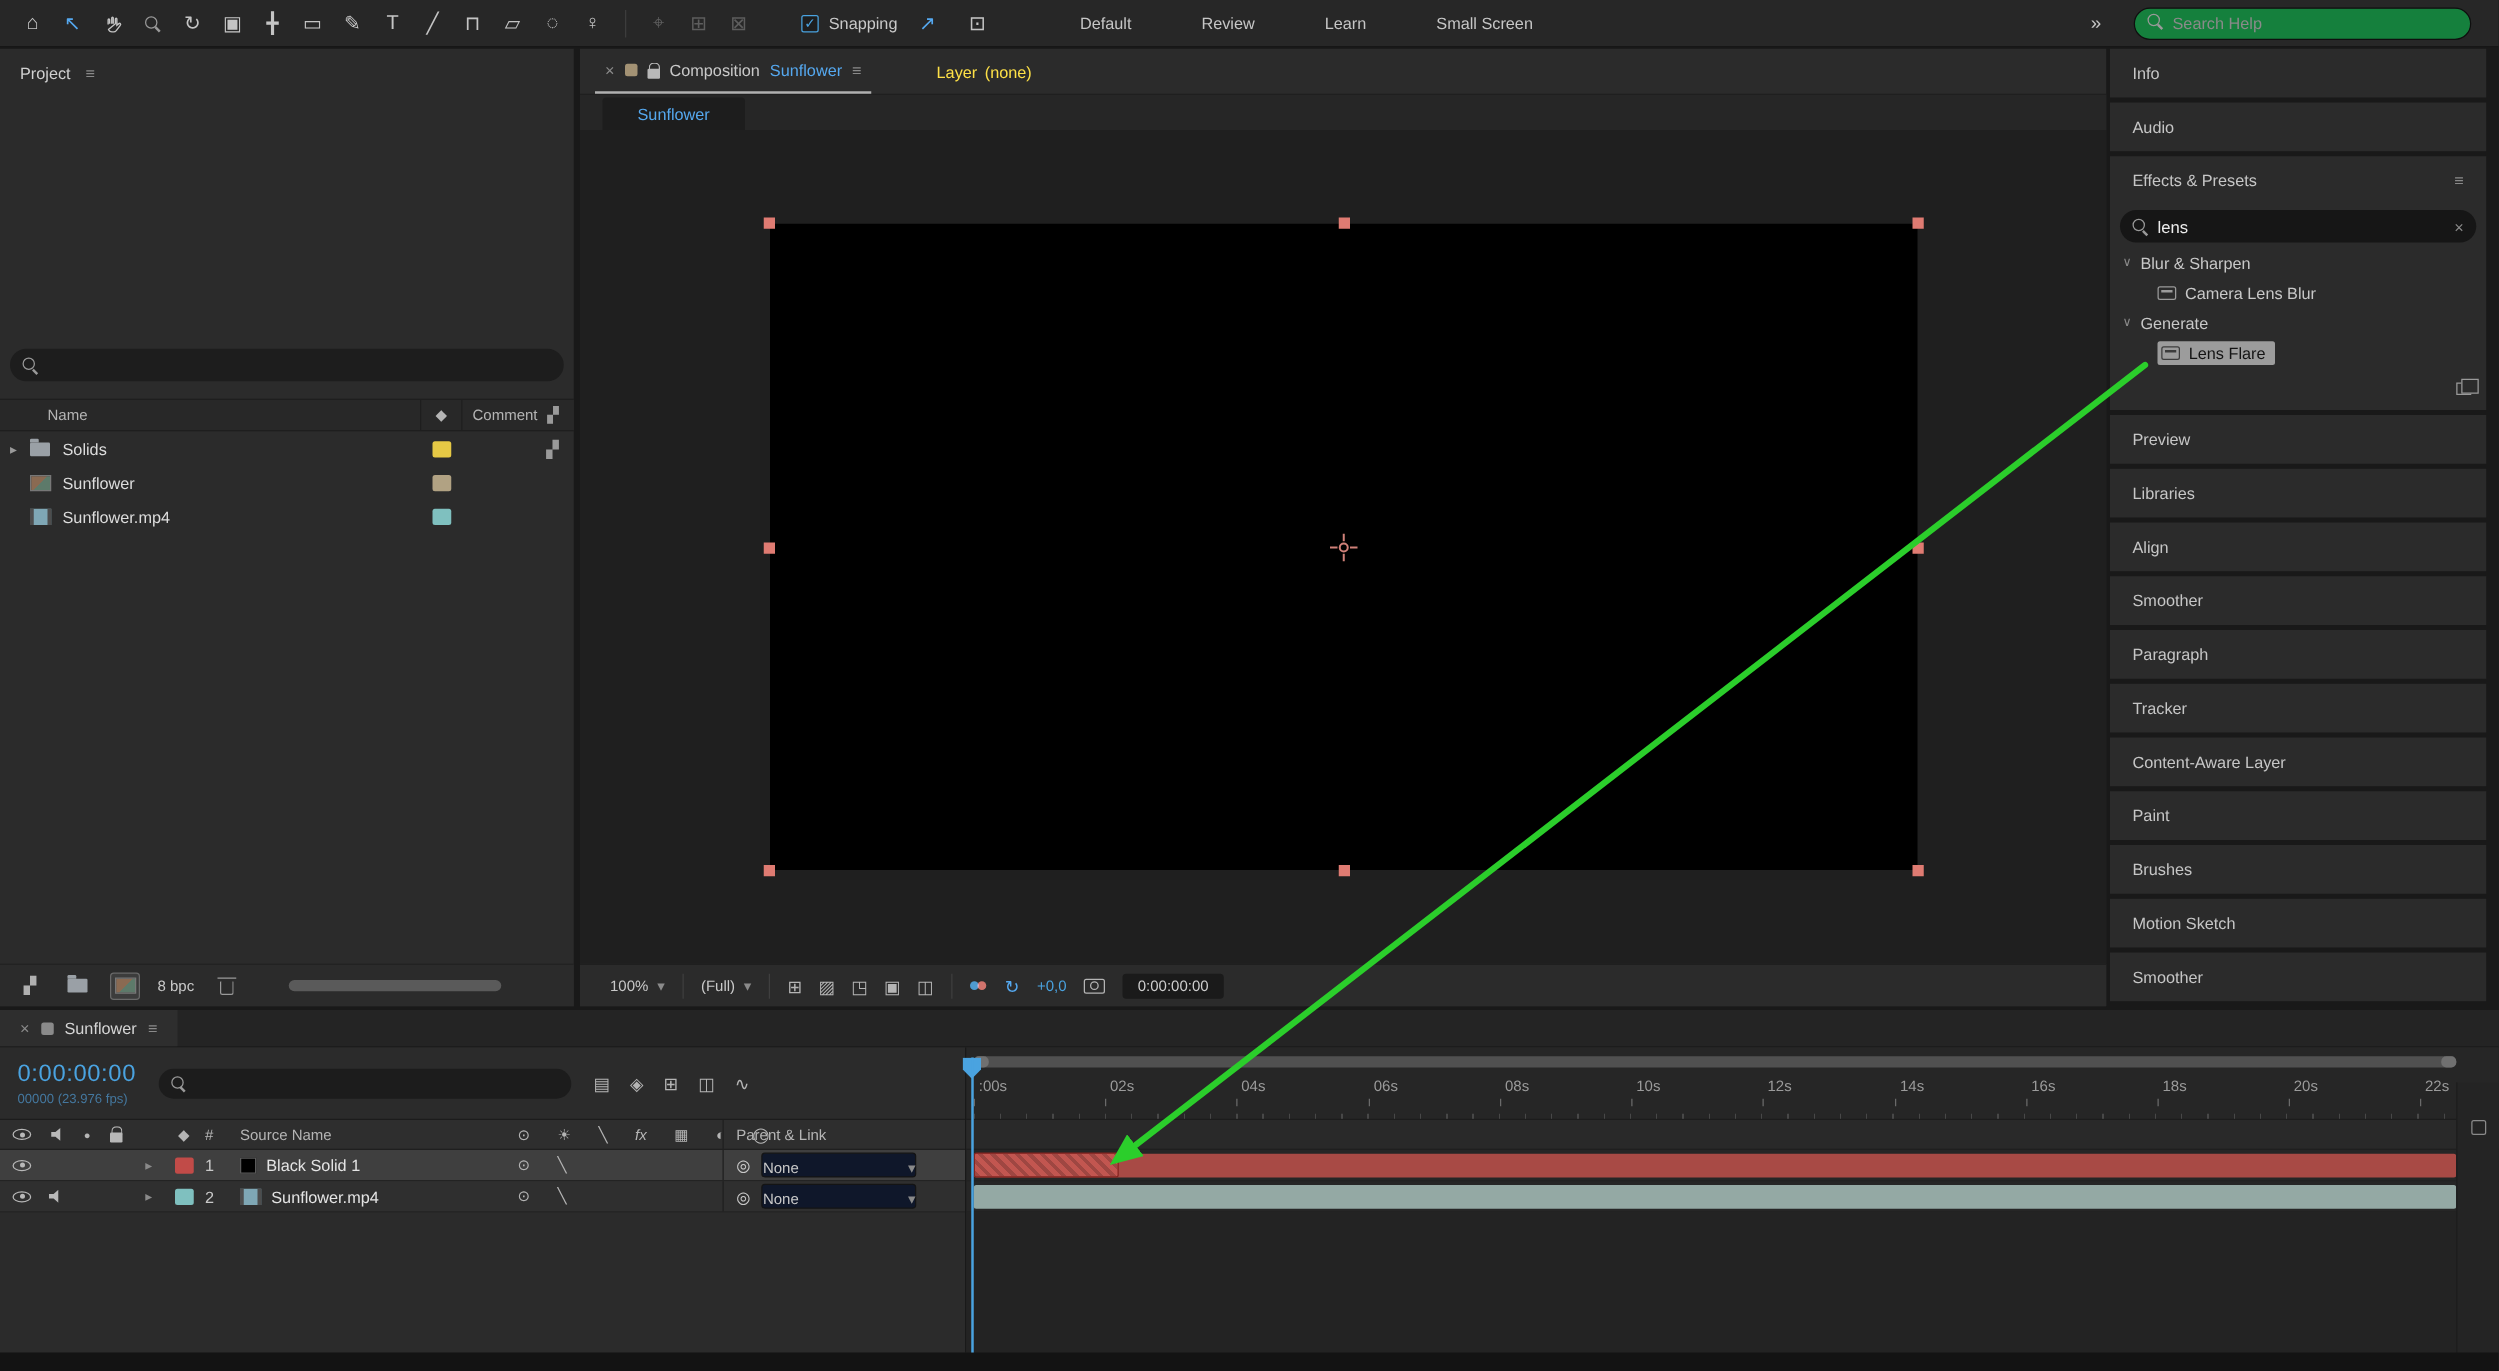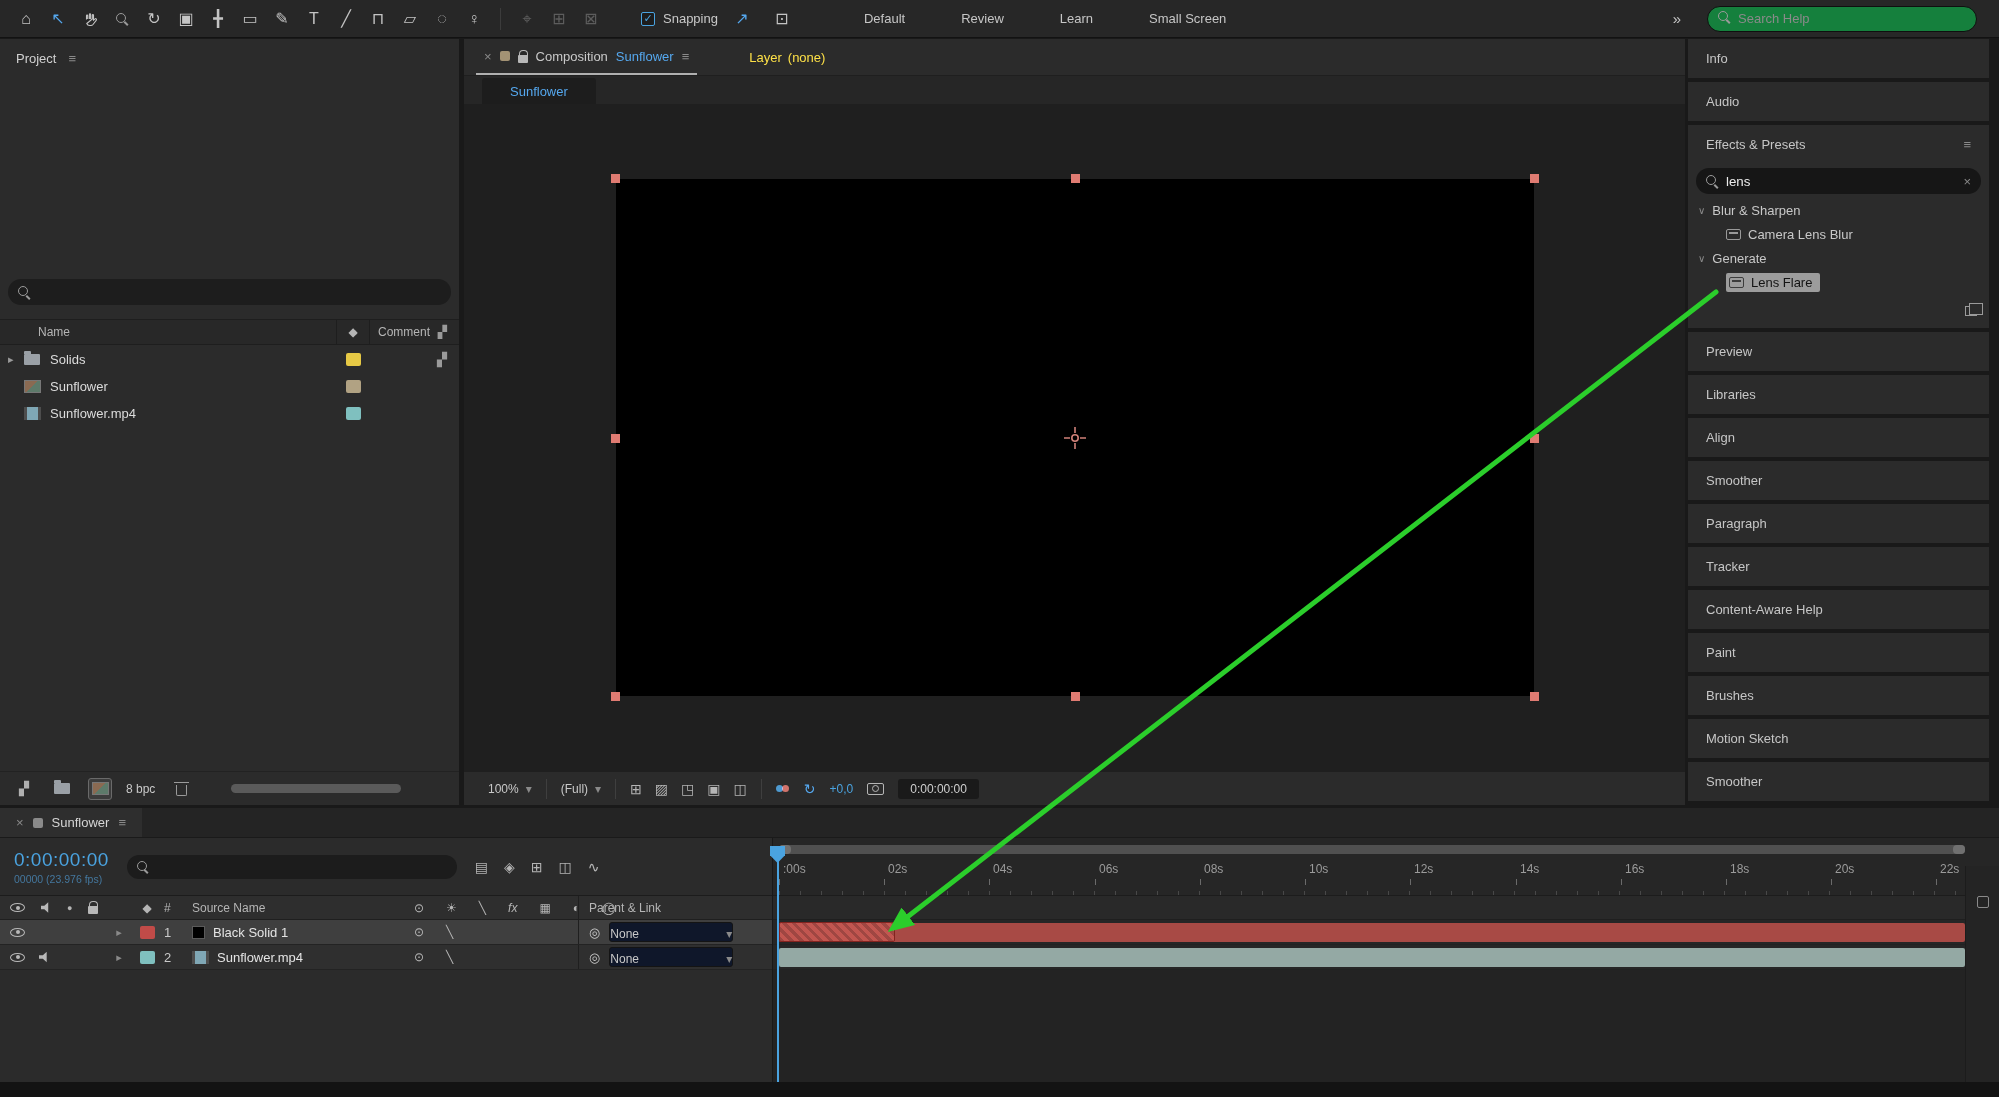--- a/index.html
+++ b/index.html
@@ -424,21 +424,21 @@
           <span>Paragraph</span>
         </div>
       </div>
     <div class="rpanel">
         <div class="rhead">
           <span>Tracker</span>
         </div>
       </div>
     <div class="rpanel">
         <div class="rhead">
-          <span>Content-Aware Help</span>
+          <span>Content-Aware Layer</span>
         </div>
       </div>
     <div class="rpanel">
         <div class="rhead">
           <span>Paint</span>
         </div>
       </div>
     <div class="rpanel">
         <div class="rhead">
           <span>Brushes</span>

